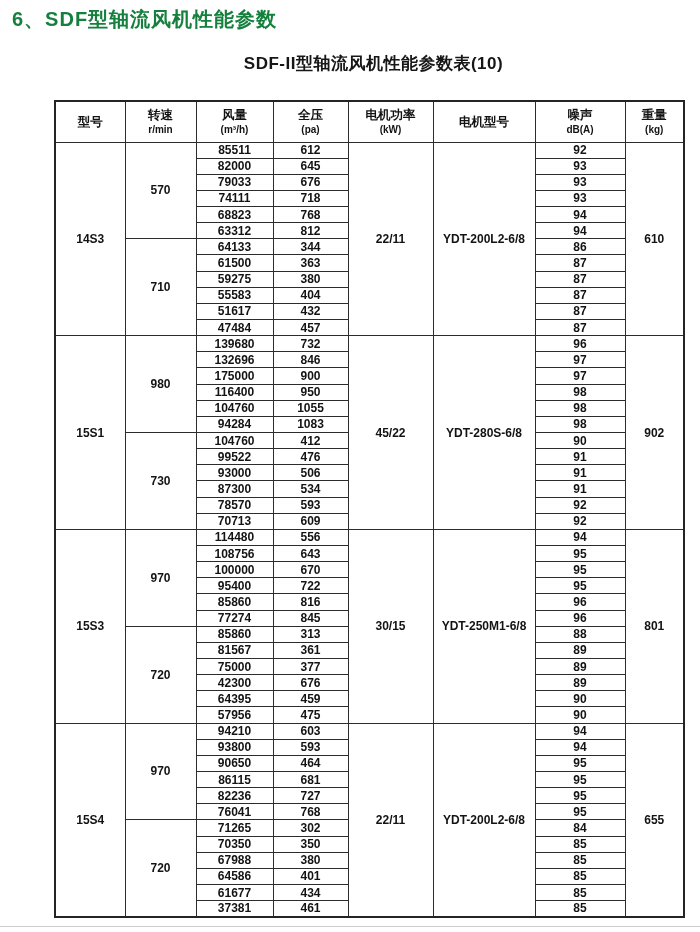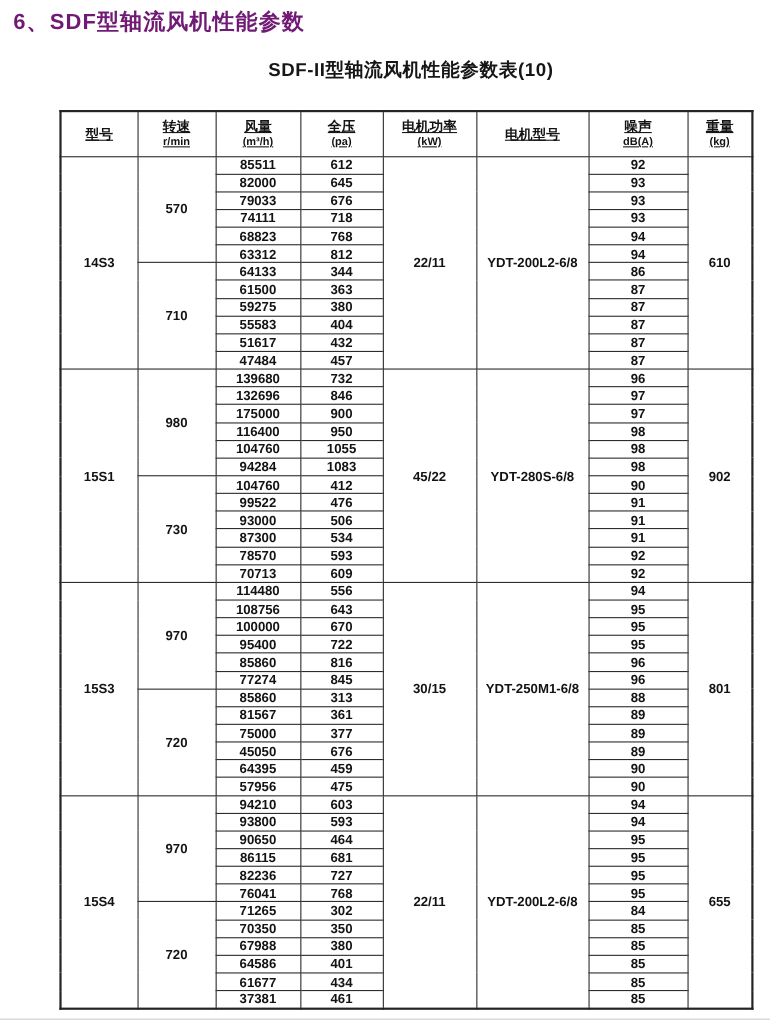--- a/index.html
+++ b/index.html
@@ -6,40 +6,40 @@
   body {
     width: 700px; height: 932px;
     background: #ffffff;
     font-family: "Liberation Sans", "DejaVu Sans", sans-serif;
     color: #1a1a1a;
   }
   .page { position: relative; width: 700px; height: 932px; overflow: hidden; background: #fff; }
 
   .doc-title {
     position: absolute; left: 12px; top: 6px;
-    font-size: 20px; font-weight: bold; letter-spacing: 1px; color: #701a75;
+    font-size: 20px; font-weight: bold; letter-spacing: 1px; color: #15803d;
   }
   .doc-subtitle {
     position: absolute; left: 59px; top: 52px; width: 629px;
     text-align: center; font-size: 17px; font-weight: bold; letter-spacing: 0.5px; color: #161616;
   }
 
   table.spec {
     position: absolute; left: 54px; top: 100px; width: 629px;
     border-collapse: collapse; table-layout: fixed;
     border: 2px solid #242424;
   }
   .spec th, .spec td {
     border: 1px solid #2c2c2c;
     padding: 0;
     text-align: center; vertical-align: middle;
     font-weight: bold; color: #131313;
     overflow: hidden; white-space: nowrap;
   }
-  .spec thead tr { height: 41px; text-decoration: underline; }
+  .spec thead tr { height: 41px; }
   .spec thead th { font-size: 12.5px; line-height: 1.3; }
   .hdr-sub { font-size: 10px; font-weight: bold; }
   .spec tbody tr { height: 16.146px; }
   .spec tbody td { font-size: 12px; line-height: 1; }
   td.motor-cell { font-size: 11.5px; margin-top: 16px; }
 
   .bottom-line {
     position: absolute; left: 0; top: 926px; width: 700px; height: 1px;
     background: #cccccc;
   }
@@ -277,21 +277,21 @@
           <td>81567</td>
           <td>361</td>
           <td>89</td>
         </tr>
         <tr>
           <td>75000</td>
           <td>377</td>
           <td>89</td>
         </tr>
         <tr>
-          <td>45050</td>
+          <td>42300</td>
           <td>676</td>
           <td>89</td>
         </tr>
         <tr>
           <td>64395</td>
           <td>459</td>
           <td>90</td>
         </tr>
         <tr>
           <td>57956</td>

